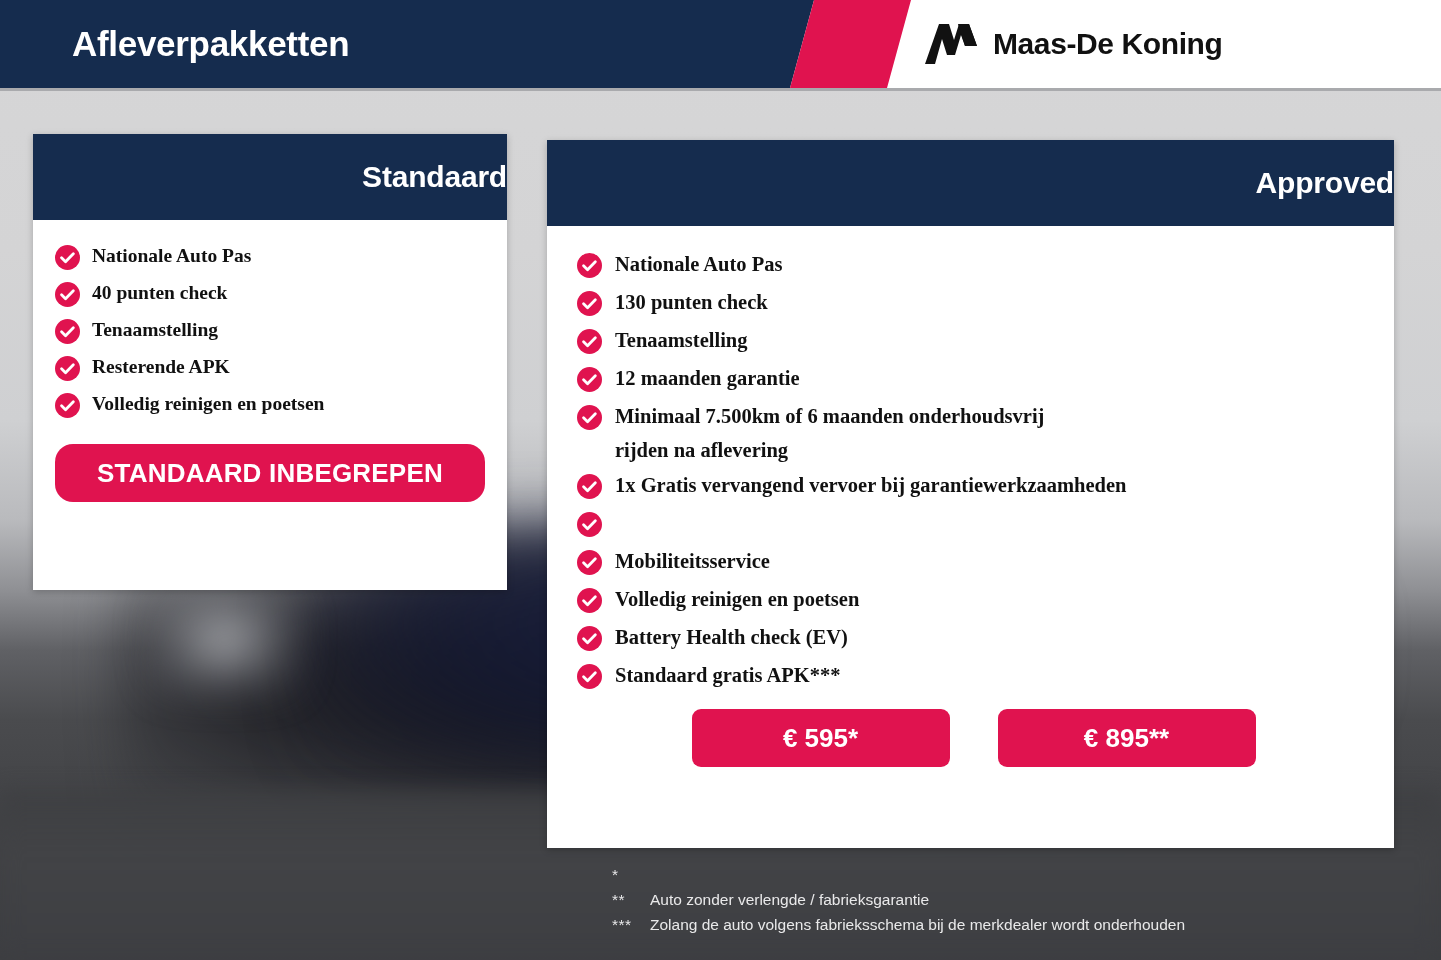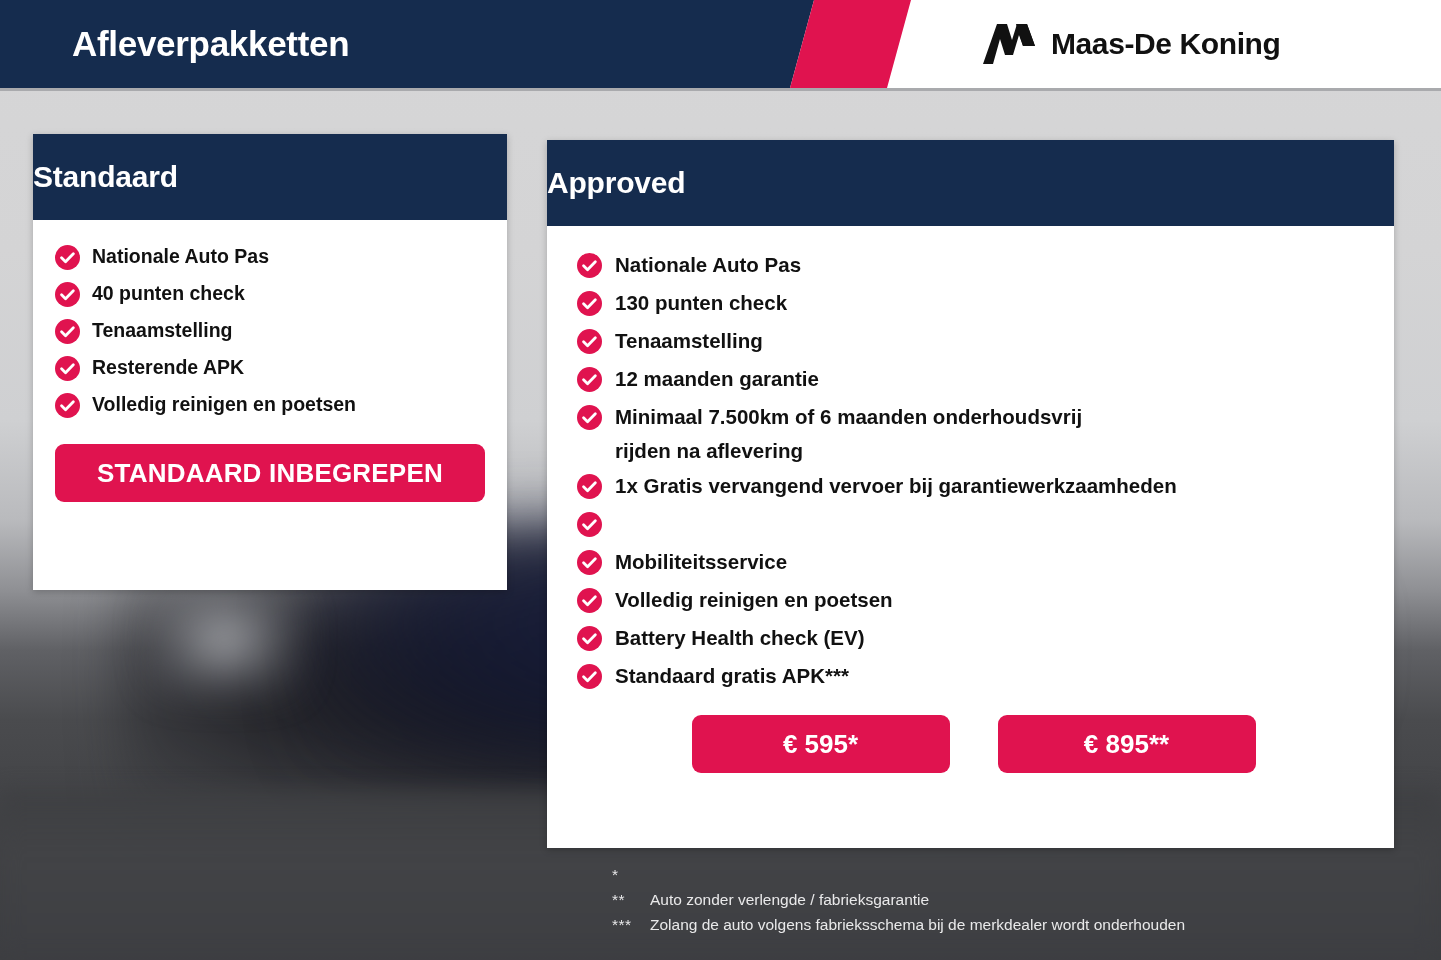--- a/index.html
+++ b/index.html
@@ -119,21 +119,21 @@
     height: 88px;
     display: flex;
     align-items: center;
     color: #ffffff;
     font-size: 35px;
     font-weight: bold;
     letter-spacing: -0.3px;
   }
   .brand {
     position: absolute;
-    left: 983px;
+    left: 925px;
     top: 0;
     height: 88px;
     display: flex;
     align-items: center;
     gap: 16px;
   }
   .brand-mark {
     width: 52px;
     height: 40px;
     display: block;
@@ -162,21 +162,21 @@
     box-shadow: 0 2px 7px rgba(0,0,0,0.22);
   }
   .card-left  { left: 33px;  top: 134px; width: 474px; height: 456px; }
   .card-right { left: 547px; top: 140px; width: 847px; height: 708px; }
 
   .card-head {
     background: #152c4e;
     height: 86px;
     display: flex;
     align-items: center;
-    justify-content: flex-start;
+    justify-content: flex-end;
   }
   .card-head-title {
     color: #ffffff;
     font-size: 30px;
     font-weight: bold;
     letter-spacing: -0.2px;
   }
 
   .card-body {
     padding: 24px 22px 0 22px;
@@ -187,20 +187,21 @@
 
   li.feature-item {
     display: flex;
     align-items: flex-start;
     gap: 12px;
     margin-bottom: 11px;
     color: #111111;
     font-size: 19.5px;
     font-weight: bold;
     line-height: 1.05;
+    font-family: Liberation Serif, serif;
   }
   .card-right li.feature-item {
     font-size: 20.5px;
     margin-bottom: 12px;
     gap: 13px;
   }
 
   .check-icon {
     flex: 0 0 auto;
     width: 25px;
@@ -210,35 +211,35 @@
   .feature-text { padding-top: 2px; }
   .feature-text .line2 { display: block; margin-top: 12px; }
 
   
   .btn-standard {
     display: block;
     margin: 26px 0 0 0;
     width: 100%;
     height: 58px;
     border: none;
-    border-radius: 9px;
+    border-radius: 18px;
     background: #e0134f;
     color: #ffffff;
     font-family: "Liberation Sans", sans-serif;
     font-size: 26px;
     font-weight: bold;
     letter-spacing: 0.2px;
     cursor: pointer;
   }
 
   .price-row {
     display: flex;
     justify-content: center;
     gap: 48px;
-    margin-top: 26px;
+    margin-top: 20px;
   }
   .btn-price {
     width: 258px;
     height: 58px;
     border: none;
     border-radius: 9px;
     background: #e0134f;
     color: #ffffff;
     font-family: "Liberation Sans", sans-serif;
     font-size: 26px;

